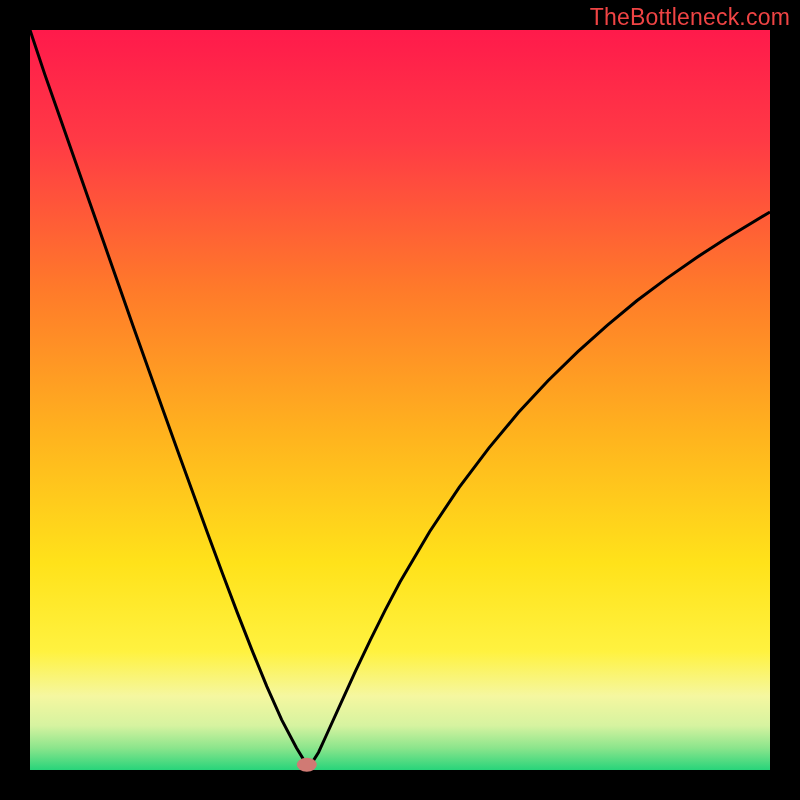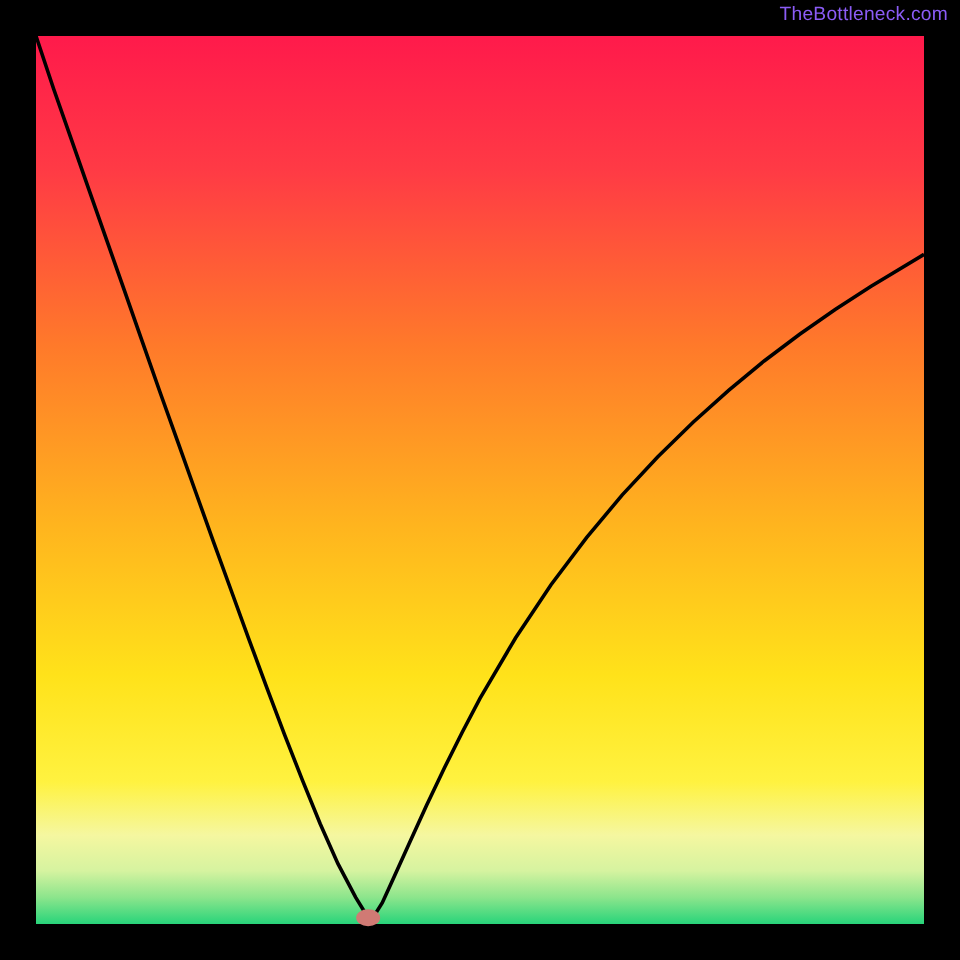--- a/index.html
+++ b/index.html
@@ -16,22 +16,22 @@
     top: 0;
     left: 0;
     width: 800px;
     height: 800px;
     background: #000000;
   }
   .watermark {
     position: absolute;
     top: 4px;
     right: 10px;
-    color: #8b5cf6;
-    font-size: 16px;
+    color: #ef4444;
+    font-size: 23px;
     font-weight: 500;
     letter-spacing: 0.2px;
     z-index: 50;
   }
   svg.plot {
     position: absolute;
     top: 0;
     left: 0;
   }
 </style>

